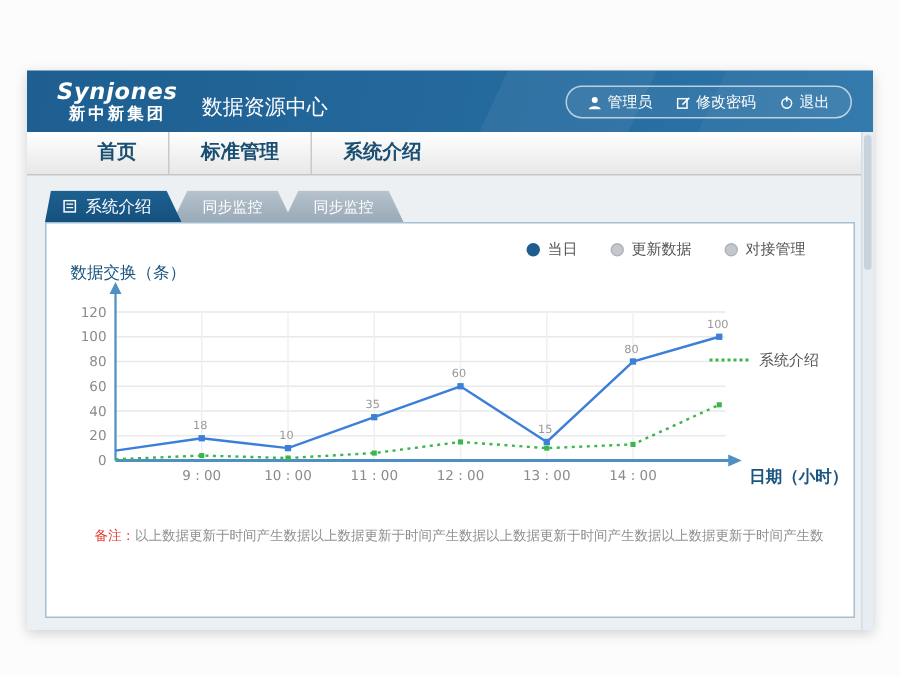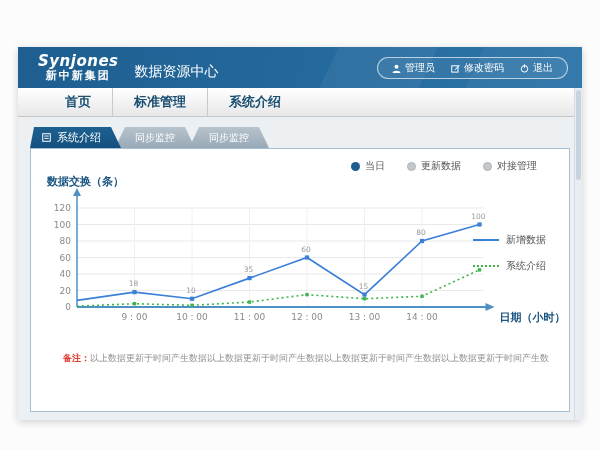--- a/index.html
+++ b/index.html
@@ -45,31 +45,31 @@
 
   
   .panel { position:relative; margin:0 12px; height:264px; background:#fff;
     border:1px solid #a3c0d6; }
   .range-group { position:absolute; top:10px; right:32px; display:flex; gap:22px; }
   .range-option { display:flex; align-items:center; gap:5px; font-size:10px; color:#555; cursor:pointer; }
   .radio-dot { width:9px; height:9px; border-radius:50%; }
   .radio-dot.on  { background:#1f5c8f; }
   .radio-dot.off { background:#c3c8cd; border:1px solid #aeb4ba; }
 
-  .y-axis-title { position:absolute; left:16px; top:25px; font-size:11px; font-weight:bold; color:#1a5480; }
+  .y-axis-title { position:absolute; left:16px; top:25px; font-size:11px; font-weight:normal; color:#1a5480; }
   .chart-box { position:absolute; left:8px; top:36px; width:540px; height:150px; }
 
   .chart-legend { position:absolute; right:18px; top:84px; width:78px; }
   .legend-item { display:flex; align-items:center; gap:7px; margin-bottom:12px; }
   .legend-line { width:26px; border-top-width:2px; height:0; }
   .legend-label { font-size:10px; color:#555; }
 
   .footer-note { position:absolute; left:32px; right:20px; top:203px; font-size:9px;
     color:#909090; line-height:1.4; white-space:nowrap; overflow:hidden; }
-  .footer-note .prefix { color:#e23c30;font-weight:bold; }
+  .footer-note .prefix { color:#e23c30; }
 
   
   .scrollbar { position:absolute; right:0; top:41px; bottom:0; width:8px;
     background:#e7edf2; border-left:1px solid #d4dde4; }
   .scrollbar .thumb { position:absolute; top:2px; left:1px; width:5px; height:90px;
     background:#c7d4de; border-radius:3px; }
 </style>
 </head>
 <body>
 
@@ -209,24 +209,20 @@
           <rect x="208.8" y="115.35" width="3.4" height="3.4" fill="#3cb54a"></rect>
           <rect x="266.3" y="107.925" width="3.4" height="3.4" fill="#3cb54a"></rect>
           <rect x="323.8" y="112.05" width="3.4" height="3.4" fill="#3cb54a"></rect>
           <rect x="381.3" y="109.575" width="3.4" height="3.4" fill="#3cb54a"></rect>
           <rect x="438.8" y="83.175" width="3.4" height="3.4" fill="#3cb54a"></rect>
         </svg>
     </div>
 
     <div class="chart-legend">
       <div class="legend-item">
-        <span class="legend-line" id="legend-line-0" style="border-top-style: solid; border-top-color: rgb(59, 127, 217);"></span>
-        <span class="legend-label">新增数据</span>
-      </div>
-      <div class="legend-item">
         <span class="legend-line" id="legend-line-1" style="border-top-style: dotted; border-top-color: rgb(60, 181, 74);"></span>
         <span class="legend-label">系统介绍</span>
       </div>
     </div>
 
     <div class="footer-note">
       <span class="prefix">备注：</span><span>以上数据更新于时间产生数据以上数据更新于时间产生数据以上数据更新于时间产生数据以上数据更新于时间产生数据以上数据更新于</span>
     </div>
   </div>
 

